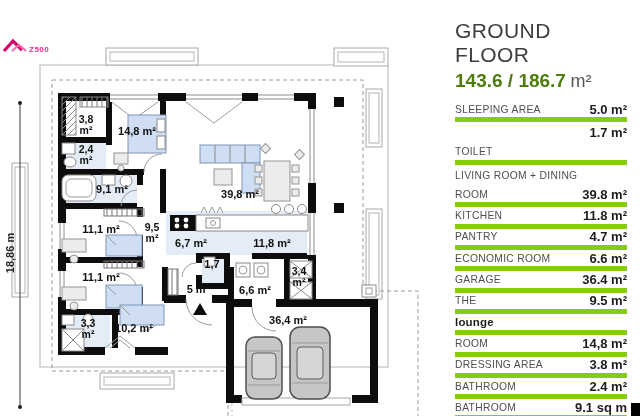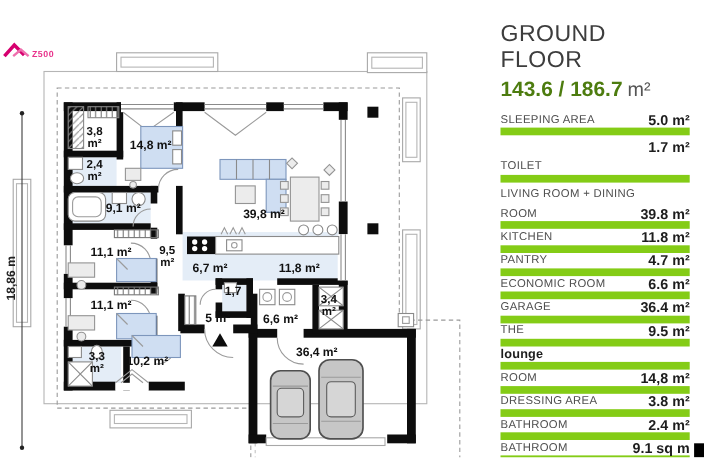--- a/index.html
+++ b/index.html
@@ -29,21 +29,21 @@
   .carroof{fill:#d6d6d6;stroke:#5c5c5c;stroke-width:1;}
   
   .panel{position:absolute;left:448px;top:17px;width:192px;height:416px;box-sizing:border-box;
          padding:2px 13px 0 7px;background:#fff;}
   .panel h1{margin:0;font-size:21px;font-weight:400;color:#3d3d3d;letter-spacing:.4px;line-height:24px;}
   .subtitle{margin-top:2px;line-height:24px;}
   .subtitle .nums{font-size:19px;font-weight:bold;color:#4d7c0f;}
   .subtitle .unit{font-size:18px;font-weight:400;color:#555;}
   .rows{margin-top:7px;}
   .row{height:21.3px;box-sizing:border-box;display:flex;align-items:center;justify-content:space-between;}
-  .row.div{border-bottom:7px solid #84cc16;}
+  .row.div{border-bottom:5px solid #84cc16;}
   .rl{font-size:10.3px;color:#4f4f4f;letter-spacing:.3px;white-space:nowrap;}
   .row.bold .rl{font-size:11.5px;font-weight:bold;color:#1d1d1d;letter-spacing:.2px;}
   .rv{font-size:13px;font-weight:bold;color:#1d1d1d;white-space:nowrap;}
   .corner-block{position:absolute;right:0;bottom:0;width:9px;height:13px;background:#000;}
 </style>
 </head>
 <body>
 
 <div class="stage">
 

